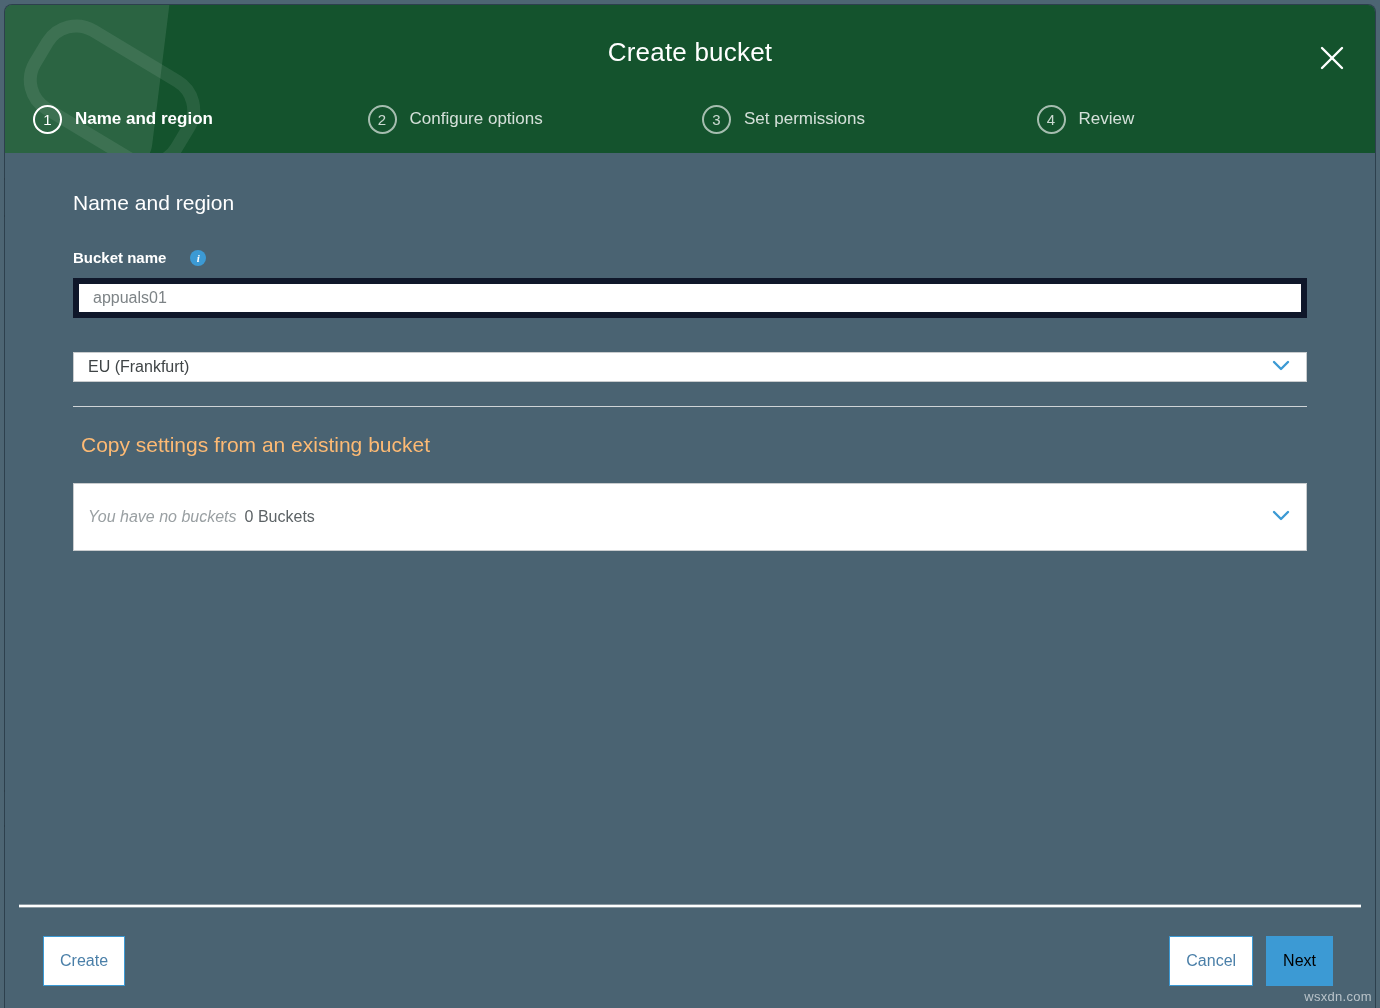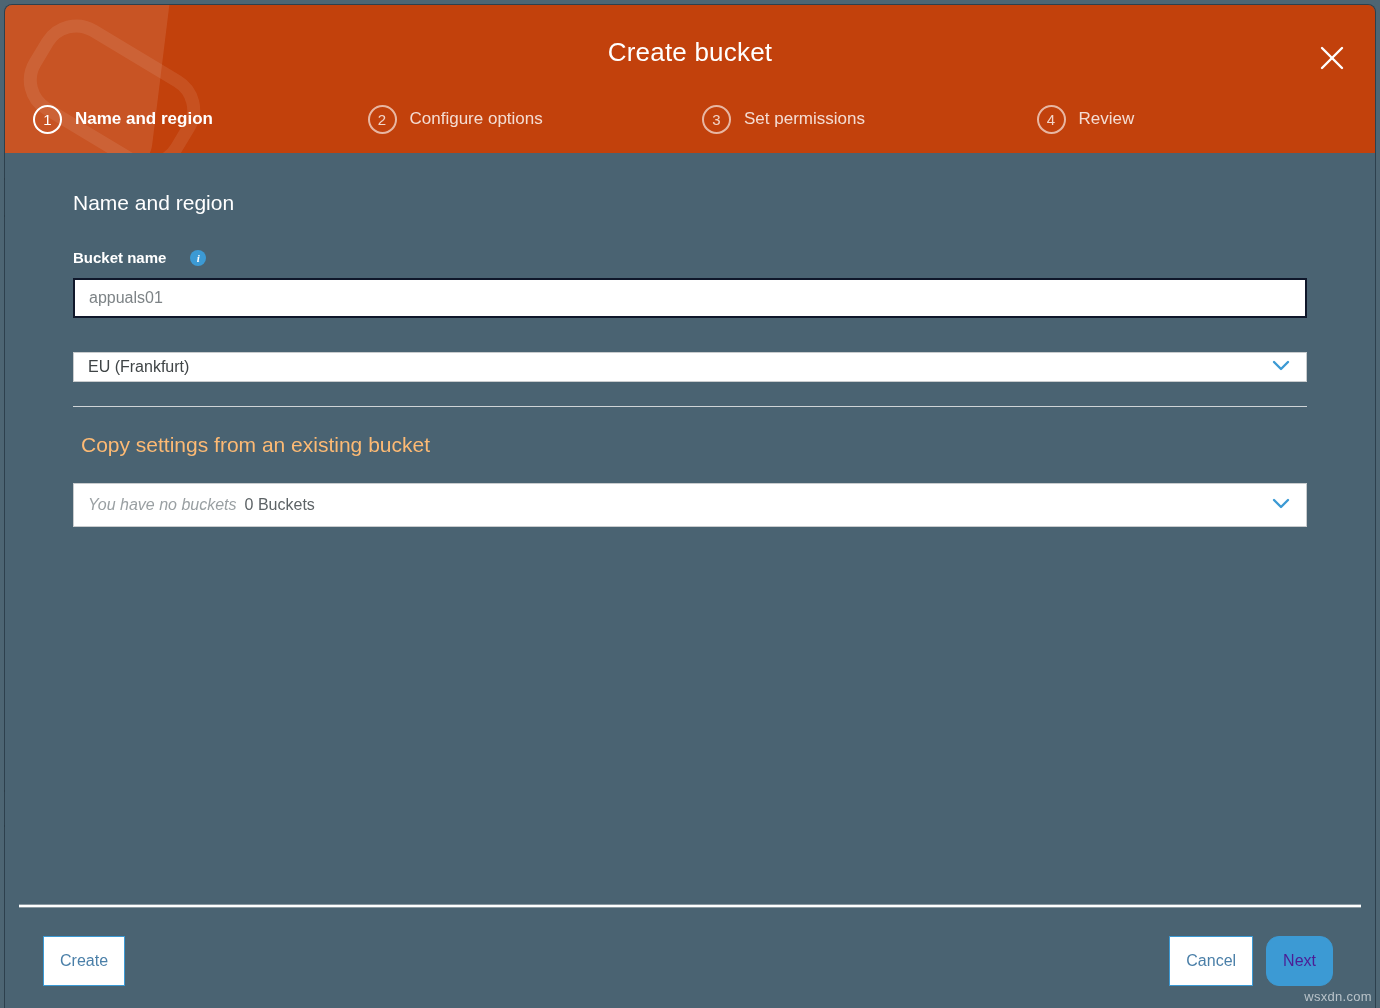--- a/index.html
+++ b/index.html
@@ -39,21 +39,21 @@
     overflow: hidden;
     display: flex;
     flex-direction: column;
   }
 
   
   #modal-header {
     position: relative;
     height: 148px;
     flex: 0 0 148px;
-    background: #c2410c;
+    background: #14532d;
     overflow: hidden;
   }
   
   .wm-bucket {
     position: absolute;
     left: -12px;
     top: -30px;
     width: 168px;
     height: 196px;
     background: rgba(255,255,255,0.10);
@@ -180,21 +180,21 @@
     align-items: center;
     justify-content: center;
     font-family: "Liberation Serif", serif;
     cursor: pointer;
   }
 
   .text-input {
     width: 100%;
     height: 40px;
     background: #ffffff;
-    border: 2px solid #0f172a;
+    border: 6px solid #0f172a;
     box-sizing: border-box;
     padding: 0 14px;
     font-size: 16px;
     color: #7d8386;
     font-family: "Liberation Sans", sans-serif;
     display: flex;
     align-items: center;
     outline: none;
   }
   .select-box {
@@ -204,21 +204,21 @@
     background: #ffffff;
     border: 1px solid #c9ccce;
     box-sizing: border-box;
     padding: 0 14px;
     display: flex;
     align-items: center;
     font-size: 16px;
     color: #3f4446;
     cursor: pointer;
   }
-  .select-box.tall { height: 44px; }
+  .select-box.tall { height: 68px; }
   .chevron {
     position: absolute;
     right: 16px;
     top: 50%;
     transform: translateY(-50%);
     pointer-events: none;
   }
   .spacer-34 { height: 34px; }
 
   .divider {
@@ -277,23 +277,22 @@
     align-items: center;
     justify-content: center;
     cursor: pointer;
     box-sizing: border-box;
     border: 1px solid #3c9ad4;
     background: #ffffff;
     color: #4a7fa8;
   }
   .btn-primary {
     background: #3c9ad4;
-    color: #4c1d95;
+    color: #000000;
     border-color: #3c9ad4;
-    border-radius: 13px;
   }
   .btn-group { display: flex; gap: 13px; }
 
   #watermark {
     position: absolute;
     right: 8px;
     bottom: 4px;
     color: #b9c3c9;
     font-size: 13px;
     letter-spacing: 0.3px;

